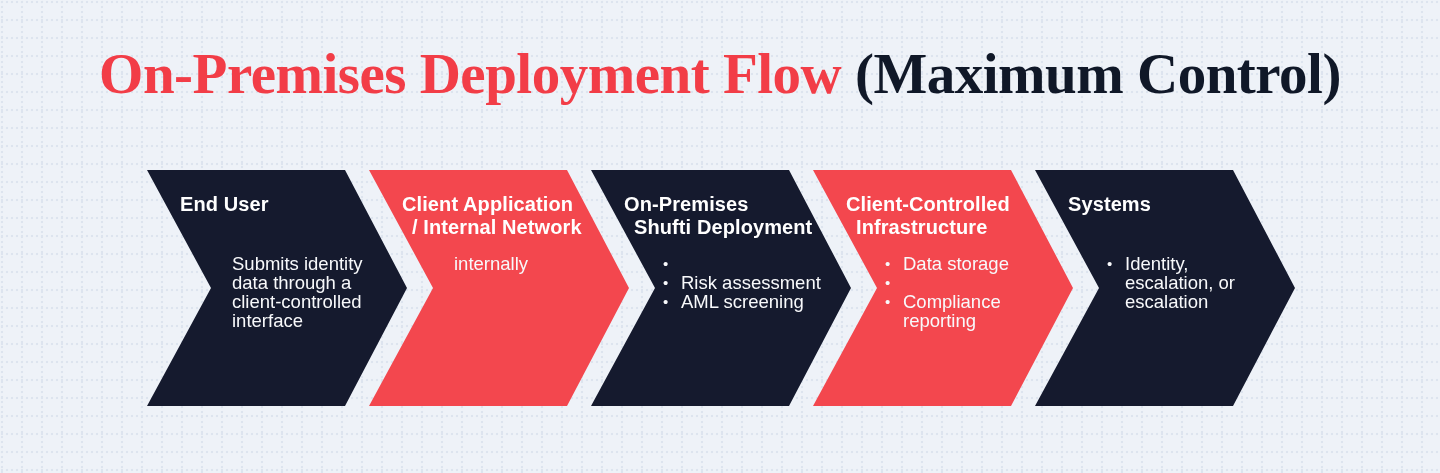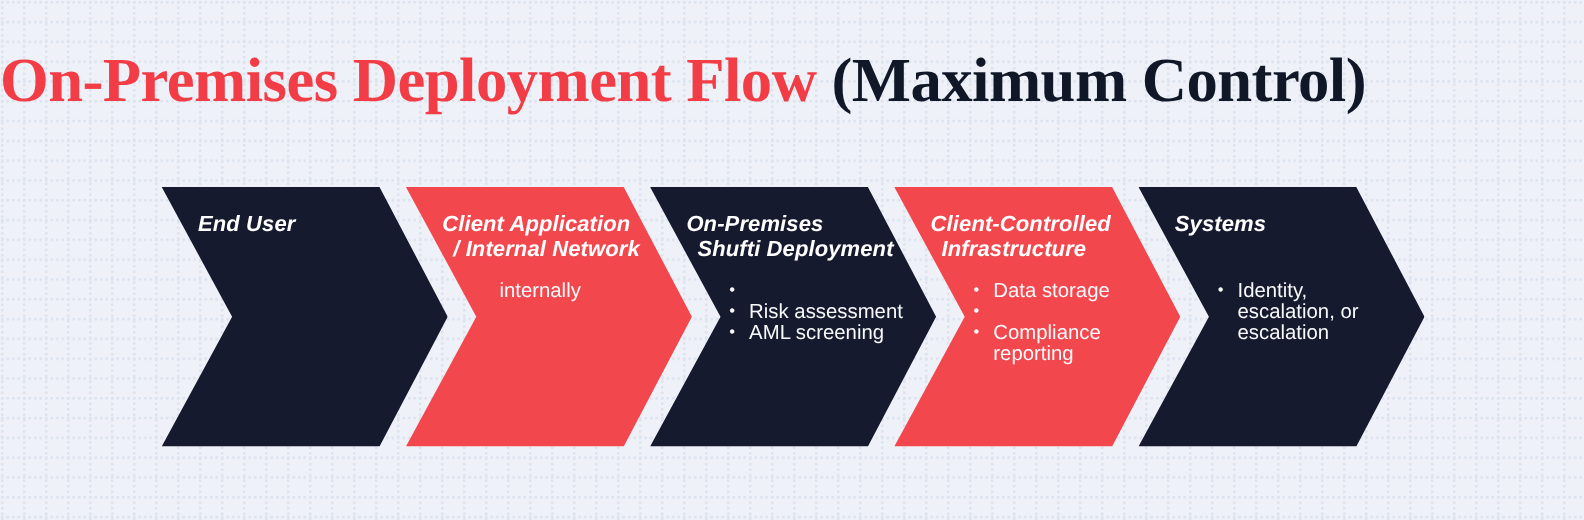--- a/index.html
+++ b/index.html
@@ -15,21 +15,21 @@
       radial-gradient(circle at 2px 2px, #dde4ef 1.1px, transparent 1.6px),
       radial-gradient(circle at 2px 2px, #dde4ef 1.1px, transparent 1.6px);
     background-size: 5px 18px, 20px 5px;
   }
 
   .page-title {
     position: absolute;
     top: 44px;
     left: 0;
     width: 1440px;
-    text-align: left;
+    text-align: center;
     font-family: "Liberation Serif", serif;
     font-weight: bold;
     font-size: 57px;
     letter-spacing: -0.5px;
     line-height: 1.05;
     white-space: nowrap;
   }
   .t-red  { color: #f23d47; }
   .t-dark { color: #101828; }
 
@@ -61,21 +61,20 @@
 
   .step-title {
     position: absolute;
     top: 23px;
     left: 33px;
     width: 200px;
     font-weight: bold;
     font-size: 20px;
     line-height: 23px;
     letter-spacing: 0.1px;
-    font-style: italic;
   }
   .step-title .title-line + .title-line { padding-left: 10px; }
 
   .step-desc {
     position: absolute;
     top: 84px;
     left: 85px;
     width: 150px;
     font-size: 18.5px;
     line-height: 19px;
@@ -109,20 +108,26 @@
 
 <div class="chevron-band">
     <div class="chevron-step" style="left: 147px;">
     <svg viewBox="0 0 260 236" width="260" height="236">
       <polygon points="0,0 198,0 260,118 198,236 0,236 64,118" fill="#151a2e"></polygon>
     </svg>
     <div class="step-content">
       <div class="step-title">
           <div class="title-line">End User</div>
         </div>
+      <div class="step-desc">
+          <div>Submits identity</div>
+          <div>data through a</div>
+          <div>client-controlled</div>
+          <div>interface</div>
+        </div>
 
     </div>
   </div>
     <div class="chevron-step" style="left: 369px;">
     <svg viewBox="0 0 260 236" width="260" height="236">
       <polygon points="0,0 198,0 260,118 198,236 0,236 64,118" fill="#f3474e"></polygon>
     </svg>
     <div class="step-content">
       <div class="step-title">
           <div class="title-line">Client Application</div>

